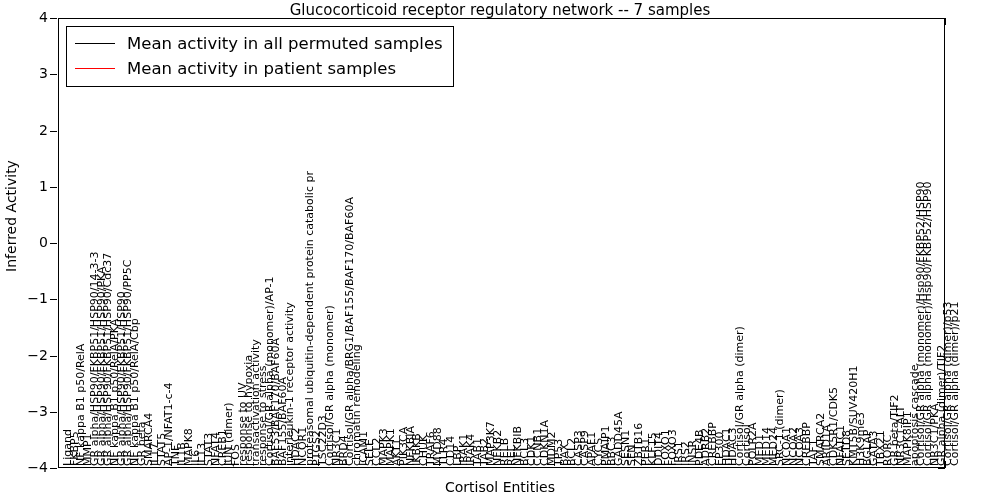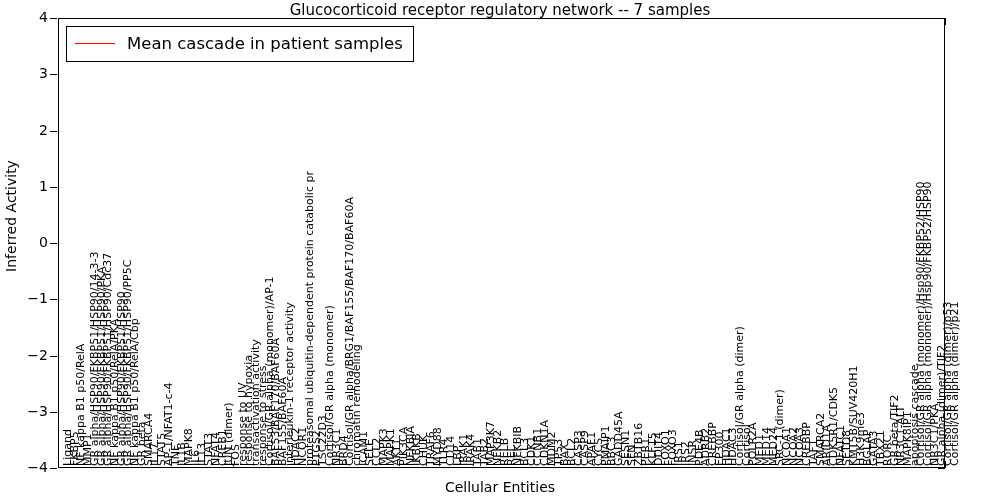--- a/index.html
+++ b/index.html
@@ -40,21 +40,21 @@
        font-size:11px;color:#000;line-height:1;}
 </style>
 </head>
 <body>
 
 <div id="fig">
 
   <div id="title">Glucocorticoid receptor regulatory network -- 7 samples</div>
 
   <div id="ylabel">Inferred Activity</div>
-  <div id="xlabel">Cellular Entities</div>
+  <div id="xlabel">Cortisol Entities</div>
 
   <div id="yticks">
       <div class="ytick" style="top: 468px;">−4</div>
       <div class="ytickmark" style="top: 468px;"></div>
       <div class="ytickmark r" style="top: 468px;"></div>
       <div class="ytick" style="top: 411.75px;">−3</div>
       <div class="ytickmark" style="top: 411.75px;"></div>
       <div class="ytickmark r" style="top: 411.75px;"></div>
       <div class="ytick" style="top: 355.5px;">−2</div>
       <div class="ytickmark" style="top: 355.5px;"></div>
@@ -354,22 +354,26 @@
         <path d="M 0.00 227.25 L 7.45 227.81 L 14.91 227.81 L 22.36 227.25 L 29.82 226.69 L 37.27 227.25 L 44.72 227.81 L 52.18 228.38 L 59.63 227.81 L 67.08 227.25 L 74.54 226.69 L 81.99 227.25 L 89.45 227.81 L 96.90 228.38 L 104.35 228.94 L 111.81 228.38 L 119.26 227.81 L 126.71 227.25 L 134.17 227.81 L 141.62 228.38 L 149.08 227.81 L 156.53 227.25 L 163.98 226.69 L 171.44 227.25 L 178.89 227.81 L 186.34 228.38 L 193.80 227.81 L 201.25 227.25 L 208.71 226.69 L 216.16 227.25 L 223.61 227.81 L 231.07 228.38 L 238.52 228.94 L 245.97 228.38 L 253.43 227.81 L 260.88 227.25 L 268.34 226.69 L 275.79 226.69 L 283.24 227.25 L 290.70 227.81 L 298.15 227.25 L 305.61 226.69 L 313.06 226.69 L 320.51 226.13 L 327.97 226.13 L 335.42 226.13 L 342.87 226.13 L 350.33 226.13 L 357.78 226.13 L 365.24 226.13 L 372.69 226.13 L 380.14 226.13 L 387.60 226.13 L 395.05 226.13 L 402.50 226.13 L 409.96 226.13 L 417.41 226.13 L 424.87 226.13 L 432.32 226.13 L 439.77 226.13 L 447.23 226.13 L 454.68 226.13 L 462.13 226.69 L 469.59 226.69 L 477.04 226.69 L 484.50 226.69 L 491.95 226.69 L 499.40 226.69 L 506.86 226.69 L 514.31 226.69 L 521.76 226.69 L 529.22 227.25 L 536.67 227.25 L 544.13 227.25 L 551.58 227.81 L 559.03 227.81 L 566.49 228.38 L 573.94 228.38 L 581.39 228.94 L 588.85 228.94 L 596.30 228.94 L 603.76 228.94 L 611.21 229.50 L 618.66 229.50 L 626.12 229.50 L 633.57 229.50 L 641.03 230.06 L 648.48 230.06 L 655.93 230.06 L 663.39 230.06 L 670.84 230.06 L 678.29 230.06 L 685.75 230.06 L 693.20 230.06 L 700.66 230.06 L 708.11 230.06 L 715.56 230.06 L 723.02 230.06 L 730.47 230.06 L 737.92 230.06 L 745.38 230.06 L 752.83 230.06 L 760.29 230.06 L 767.74 230.06 L 775.19 230.06 L 782.65 230.06 L 790.10 230.63 L 797.55 230.63 L 805.01 231.19 L 812.46 231.75 L 819.92 231.75 L 827.37 231.75 L 834.82 231.19 L 842.28 230.63 L 849.73 230.06 L 857.18 229.50 L 864.64 228.94 L 872.09 228.38 L 879.55 228.38 L 887.00 228.38" fill="none" stroke="#000000" stroke-width="1.5"></path>
         <path d="M 0.00 250.88 L 7.45 250.88 L 14.91 250.31 L 22.36 249.75 L 29.82 248.63 L 37.27 247.50 L 44.72 245.81 L 52.18 244.13 L 59.63 242.44 L 67.08 240.75 L 74.54 239.63 L 81.99 238.50 L 89.45 237.38 L 96.90 236.81 L 104.35 236.25 L 111.81 235.69 L 119.26 235.13 L 126.71 235.13 L 134.17 234.56 L 141.62 234.56 L 149.08 234.00 L 156.53 234.00 L 163.98 233.44 L 171.44 233.44 L 178.89 232.88 L 186.34 232.88 L 193.80 232.88 L 201.25 232.31 L 208.71 232.31 L 216.16 231.75 L 223.61 231.75 L 231.07 231.75 L 238.52 231.19 L 245.97 231.19 L 253.43 231.19 L 260.88 230.63 L 268.34 230.63 L 275.79 230.63 L 283.24 230.06 L 290.70 230.06 L 298.15 229.50 L 305.61 228.94 L 313.06 228.38 L 320.51 227.81 L 327.97 227.25 L 335.42 227.25 L 342.87 226.69 L 350.33 226.69 L 357.78 226.69 L 365.24 226.69 L 372.69 226.69 L 380.14 226.69 L 387.60 226.69 L 395.05 226.69 L 402.50 226.69 L 409.96 226.69 L 417.41 226.69 L 424.87 226.69 L 432.32 226.69 L 439.77 226.69 L 447.23 226.69 L 454.68 226.69 L 462.13 226.69 L 469.59 226.69 L 477.04 226.69 L 484.50 226.69 L 491.95 226.69 L 499.40 226.69 L 506.86 226.13 L 514.31 226.13 L 521.76 226.13 L 529.22 226.13 L 536.67 226.13 L 544.13 226.13 L 551.58 226.13 L 559.03 226.13 L 566.49 226.13 L 573.94 226.13 L 581.39 226.13 L 588.85 226.13 L 596.30 226.13 L 603.76 226.13 L 611.21 226.13 L 618.66 226.13 L 626.12 226.13 L 633.57 226.13 L 641.03 226.13 L 648.48 226.13 L 655.93 225.56 L 663.39 225.56 L 670.84 225.56 L 678.29 225.56 L 685.75 225.56 L 693.20 225.56 L 700.66 225.56 L 708.11 225.56 L 715.56 225.56 L 723.02 225.56 L 730.47 225.56 L 737.92 225.56 L 745.38 225.56 L 752.83 225.56 L 760.29 225.56 L 767.74 225.56 L 775.19 225.00 L 782.65 225.00 L 790.10 225.00 L 797.55 225.00 L 805.01 225.00 L 812.46 225.00 L 819.92 225.00 L 827.37 224.44 L 834.82 224.44 L 842.28 224.44 L 849.73 224.44 L 857.18 223.88 L 864.64 223.88 L 872.09 223.88 L 879.55 223.88 L 887.00 223.88" fill="none" stroke="#ff0000" stroke-width="1.6"></path>
         <path d="M 0.00 227.25 L 7.45 227.81 L 14.91 227.81 L 22.36 227.25 L 29.82 226.69 L 37.27 227.25 L 44.72 227.81 L 52.18 228.38 L 59.63 227.81 L 67.08 227.25 L 74.54 226.69 L 81.99 227.25 L 89.45 227.81 L 96.90 228.38 L 104.35 228.94 L 111.81 228.38 L 119.26 227.81 L 126.71 227.25 L 134.17 227.81 L 141.62 228.38 L 149.08 227.81 L 156.53 227.25 L 163.98 226.69 L 171.44 227.25 L 178.89 227.81 L 186.34 228.38 L 193.80 227.81 L 201.25 227.25 L 208.71 226.69 L 216.16 227.25 L 223.61 227.81 L 231.07 228.38 L 238.52 228.94 L 245.97 228.38 L 253.43 227.81 L 260.88 227.25 L 268.34 226.69 L 275.79 226.69 L 283.24 227.25 L 290.70 227.81 L 298.15 227.25 L 305.61 226.69 L 313.06 226.69 L 320.51 226.13 L 327.97 226.13 L 335.42 226.13 L 342.87 226.13 L 350.33 226.13 L 357.78 226.13 L 365.24 226.13 L 372.69 226.13 L 380.14 226.13 L 387.60 226.13 L 395.05 226.13 L 402.50 226.13 L 409.96 226.13 L 417.41 226.13 L 424.87 226.13 L 432.32 226.13 L 439.77 226.13 L 447.23 226.13 L 454.68 226.13 L 462.13 226.69 L 469.59 226.69 L 477.04 226.69 L 484.50 226.69 L 491.95 226.69 L 499.40 226.69 L 506.86 226.69 L 514.31 226.69 L 521.76 226.69 L 529.22 227.25 L 536.67 227.25 L 544.13 227.25 L 551.58 227.81 L 559.03 227.81 L 566.49 228.38 L 573.94 228.38 L 581.39 228.94 L 588.85 228.94 L 596.30 228.94 L 603.76 228.94 L 611.21 229.50 L 618.66 229.50 L 626.12 229.50 L 633.57 229.50 L 641.03 230.06 L 648.48 230.06 L 655.93 230.06 L 663.39 230.06 L 670.84 230.06 L 678.29 230.06 L 685.75 230.06 L 693.20 230.06 L 700.66 230.06 L 708.11 230.06 L 715.56 230.06 L 723.02 230.06 L 730.47 230.06 L 737.92 230.06 L 745.38 230.06 L 752.83 230.06 L 760.29 230.06 L 767.74 230.06 L 775.19 230.06 L 782.65 230.06 L 790.10 230.63 L 797.55 230.63 L 805.01 231.19 L 812.46 231.75 L 819.92 231.75 L 827.37 231.75 L 834.82 231.19 L 842.28 230.63 L 849.73 230.06 L 857.18 229.50 L 864.64 228.94 L 872.09 228.38 L 879.55 228.38 L 887.00 228.38" fill="none" stroke="#000000" stroke-width="1.1" stroke-dasharray="3 2"></path>
       </svg>
   </div>
 
   <div id="plotbox"></div>
 
   <div id="legend">
     <div class="lgrow">
+      <span class="lgline"></span>
+      <span class="lgtxt">Mean activity in all permuted samples</span>
+    </div>
+    <div class="lgrow">
       <span class="lgline red"></span>
-      <span class="lgtxt">Mean cascade in patient samples</span>
+      <span class="lgtxt">Mean activity in patient samples</span>
     </div>
   </div>
 
   <div id="xticklabels">
       <div class="xtl" style="left: 4px; top: -2px;">Ligand</div>
       <div class="xtl" style="left: 10.7197px; top: -2px;">FKBP5</div>
       <div class="xtl" style="left: 17.4394px; top: -2px;">NF kappa B1 p50/RelA</div>
       <div class="xtl" style="left: 24.1591px; top: -2px;">MMP1</div>
       <div class="xtl" style="left: 30.8788px; top: -2px;">GR alpha/HSP90/FKBP51/HSP90/14-3-3</div>
       <div class="xtl" style="left: 37.5985px; top: -2px;">GR alpha/HSP90/FKBP51/HSP90/PKA</div>

